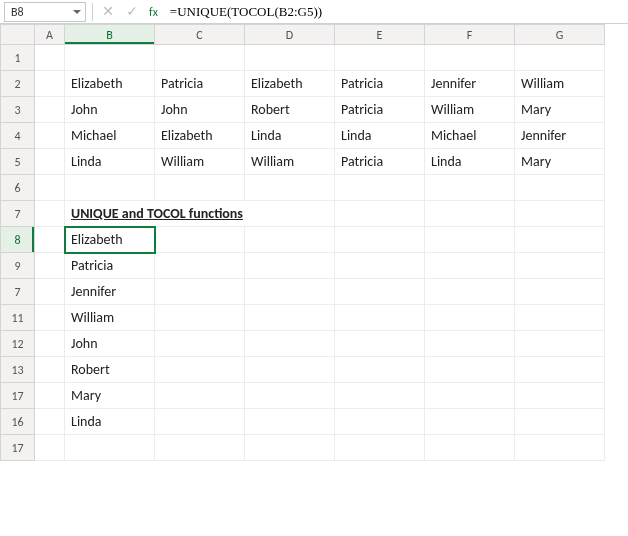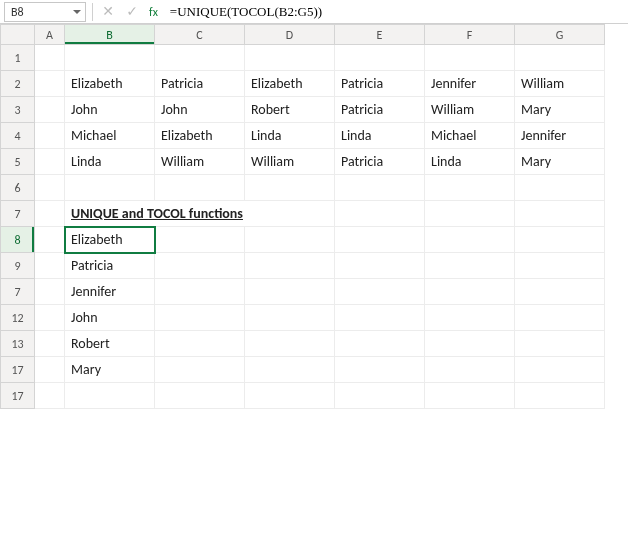--- a/index.html
+++ b/index.html
@@ -255,20 +255,30 @@
           <th class="rowh">7</th>
     <td class="cell"></td>
     <td class="cell spill-left spill-right">Jennifer</td>
     <td class="cell"></td>
           <td class="cell"></td>
           <td class="cell"></td>
           <td class="cell"></td>
           <td class="cell"></td>
   </tr>
   <tr>
+          <th class="rowh">11</th>
+    <td class="cell"></td>
+    <td class="cell spill-left spill-right">William</td>
+    <td class="cell"></td>
+          <td class="cell"></td>
+          <td class="cell"></td>
+          <td class="cell"></td>
+          <td class="cell"></td>
+  </tr>
+  <tr>
           <th class="rowh">12</th>
     <td class="cell"></td>
     <td class="cell spill-left spill-right">John</td>
     <td class="cell"></td>
           <td class="cell"></td>
           <td class="cell"></td>
           <td class="cell"></td>
           <td class="cell"></td>
   </tr>
   <tr>
@@ -278,20 +288,30 @@
     <td class="cell"></td>
           <td class="cell"></td>
           <td class="cell"></td>
           <td class="cell"></td>
           <td class="cell"></td>
   </tr>
   <tr>
           <th class="rowh">17</th>
     <td class="cell"></td>
     <td class="cell spill-left spill-right">Mary</td>
+    <td class="cell"></td>
+          <td class="cell"></td>
+          <td class="cell"></td>
+          <td class="cell"></td>
+          <td class="cell"></td>
+  </tr>
+  <tr>
+          <th class="rowh">16</th>
+    <td class="cell"></td>
+    <td class="cell spill-left spill-right spill-bottom">Linda</td>
     <td class="cell"></td>
           <td class="cell"></td>
           <td class="cell"></td>
           <td class="cell"></td>
           <td class="cell"></td>
   </tr>
 
   <tr>
           <th class="rowh">17</th>
     <td class="cell"></td>

